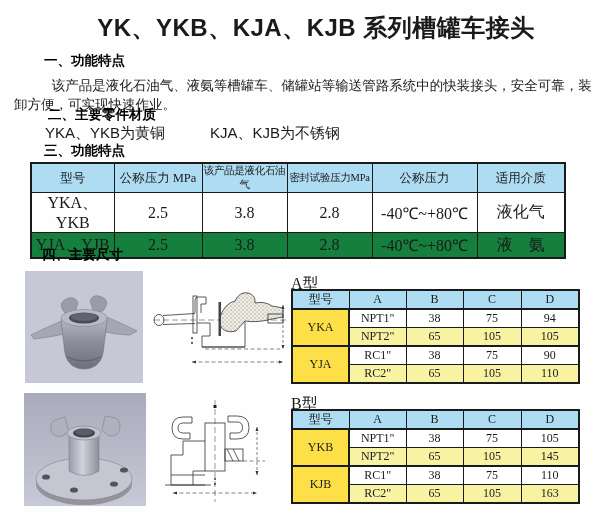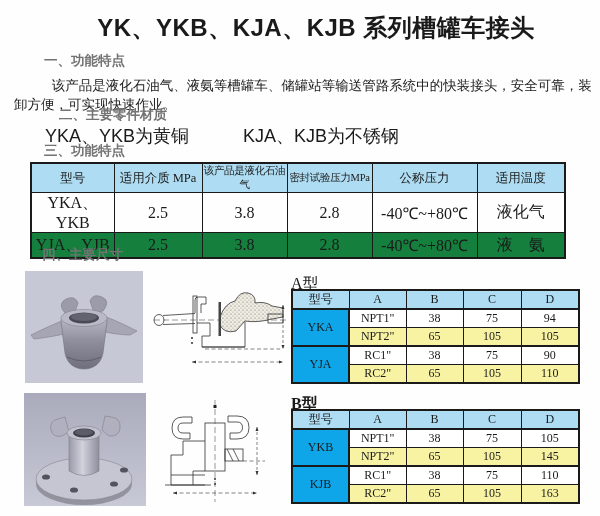--- a/index.html
+++ b/index.html
@@ -4,58 +4,58 @@
 <style>
   html,body { margin:0; padding:0; background:#ffffff; }
   .page {
     position:relative; width:600px; height:516px; background:#fefefe;
     font-family:"Liberation Sans", sans-serif; color:#1a1a1a; overflow:hidden;
   }
   .doc-title {
     position:absolute; top:12px; left:0; width:100%; text-align:center;
     font-size:24px; font-weight:bold; letter-spacing:0.5px;margin-left:16px;
   }
-  .sec-heading { position:absolute; color:#737373; font-weight:bold; font-size:13.5px; white-space:nowrap; }
+  .sec-heading { position:absolute; color:#000000; font-weight:bold; font-size:13.5px; white-space:nowrap; }
   .h-features   { left:44px; top:52px; }
-  .h-materials  { left:59px; top:106px; }
+  .h-materials  { left:48px; top:106px; }
   .h-performance{ left:44px; top:142px; }
   .h-dimensions { left:42px; top:246px; }
   .features-body {
     position:absolute; left:6px; top:69px; width:588px;
     font-size:13.5px; line-height:18.5px; text-indent:2.8em; margin:8px;
   }
-  .materials-body { position:absolute; left:45px; top:124px; font-size:18px; white-space:pre; }
+  .materials-body { position:absolute; left:45px; top:124px; font-size:15px; white-space:pre; }
 
   
   table { border-collapse:collapse; table-layout:fixed; }
   .perf { position:absolute; left:30px; top:162px; width:534px; border:2px solid #1a1a1a; }
   .perf th, .perf td {
     border:1px solid #1a1a1a; text-align:center; vertical-align:middle;
     font-family:"Liberation Serif", serif; overflow:hidden; padding:0;
   }
   .perf th { background:#aedcf2; height:24px; font-size:12.5px; font-weight:normal; }
   .perf th.small { font-size:10.5px; letter-spacing:-0.3px; }
   .perf td { height:24px; font-size:16px; }
   tr.yellow td { background:#15803d; }
 
   
   .dim-label { position:absolute; font-family:"Liberation Serif", serif; font-size:16px; }
   .label-a { left:291px; top:274px; }
-  .label-b { left:291px; top:394px;font-weight:bold; }
+  .label-b { left:291px; top:394px; }
   .dim { position:absolute; width:287px; border:2px solid #1a1a1a; }
   .table-a { left:291px; top:289px; }
   .table-b { left:291px; top:409px; }
   .dim th, .dim td {
     border:1px solid #1a1a1a; text-align:center; vertical-align:middle;
     font-family:"Liberation Serif", serif; padding:0; overflow:hidden;
   }
   .dim th { background:#aedcf2; height:15px; font-size:12px; font-weight:normal; border-bottom:2px solid #1a1a1a; }
   .dim td { height:17px; font-size:12px; background:#ffffff; }
   .dim tr.yellow td { background:#f8f3a2; }
-  .dim td.model { background:#0ea5e9; border-right:2px solid #1a1a1a; }
+  .dim td.model { background:#fde047; border-right:2px solid #1a1a1a; }
   .dim tr.group-sep td { border-top:2px solid #1a1a1a; }
 
   
   .fig { position:absolute; }
   .fig svg { display:block; }
   .photo-top    { left:25px;  top:271px; }
   .drawing-top  { left:150px; top:277px; }
   .photo-bottom { left:24px;  top:393px; }
   .drawing-bottom{ left:153px; top:397px; }
 </style>
@@ -79,25 +79,25 @@
       <col style="width:83px">
         <col style="width:88px">
         <col style="width:85px">
       <col style="width:85px">
         <col style="width:105px">
         <col style="width:88px">
     </colgroup>
     <tbody>
         <tr>
       <th>型号</th>
-      <th>适用介质 MPa</th>
+      <th>公称压力 MPa</th>
       <th class="small">该产品是液化石油气</th>
       <th class="small">密封试验压力MPa</th>
       <th>公称压力</th>
-      <th>适用温度</th>
+      <th>适用介质</th>
     </tr>
     <tr>
       <td>YKA、YKB</td>
       <td>2.5</td>
       <td>3.8</td>
       <td>2.8</td>
       <td>-40℃~+80℃</td>
       <td>液化气</td>
     </tr>
     <tr class="yellow">

